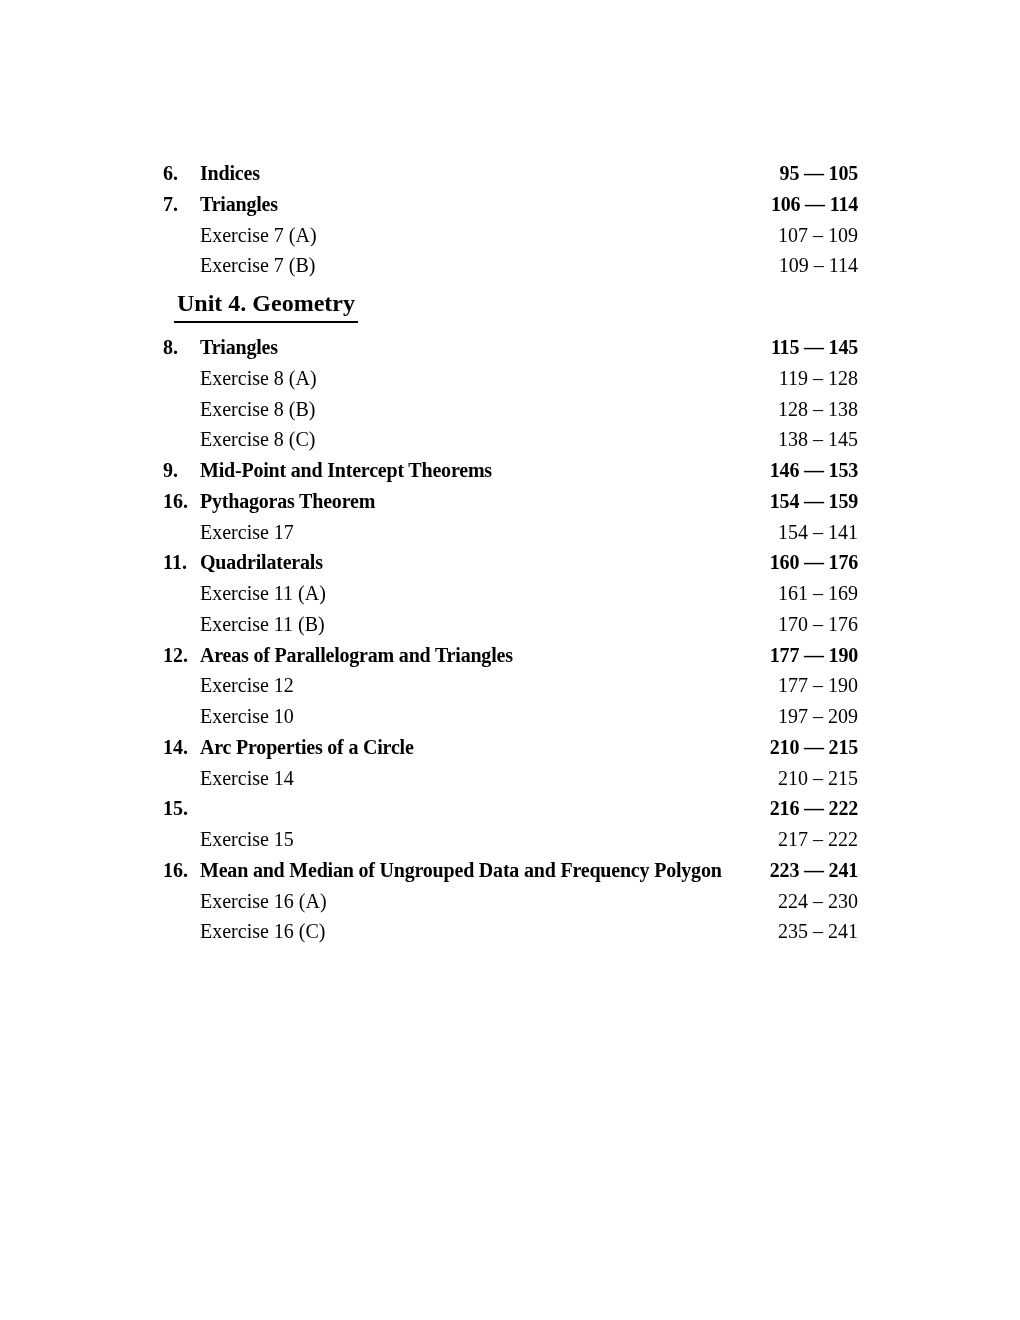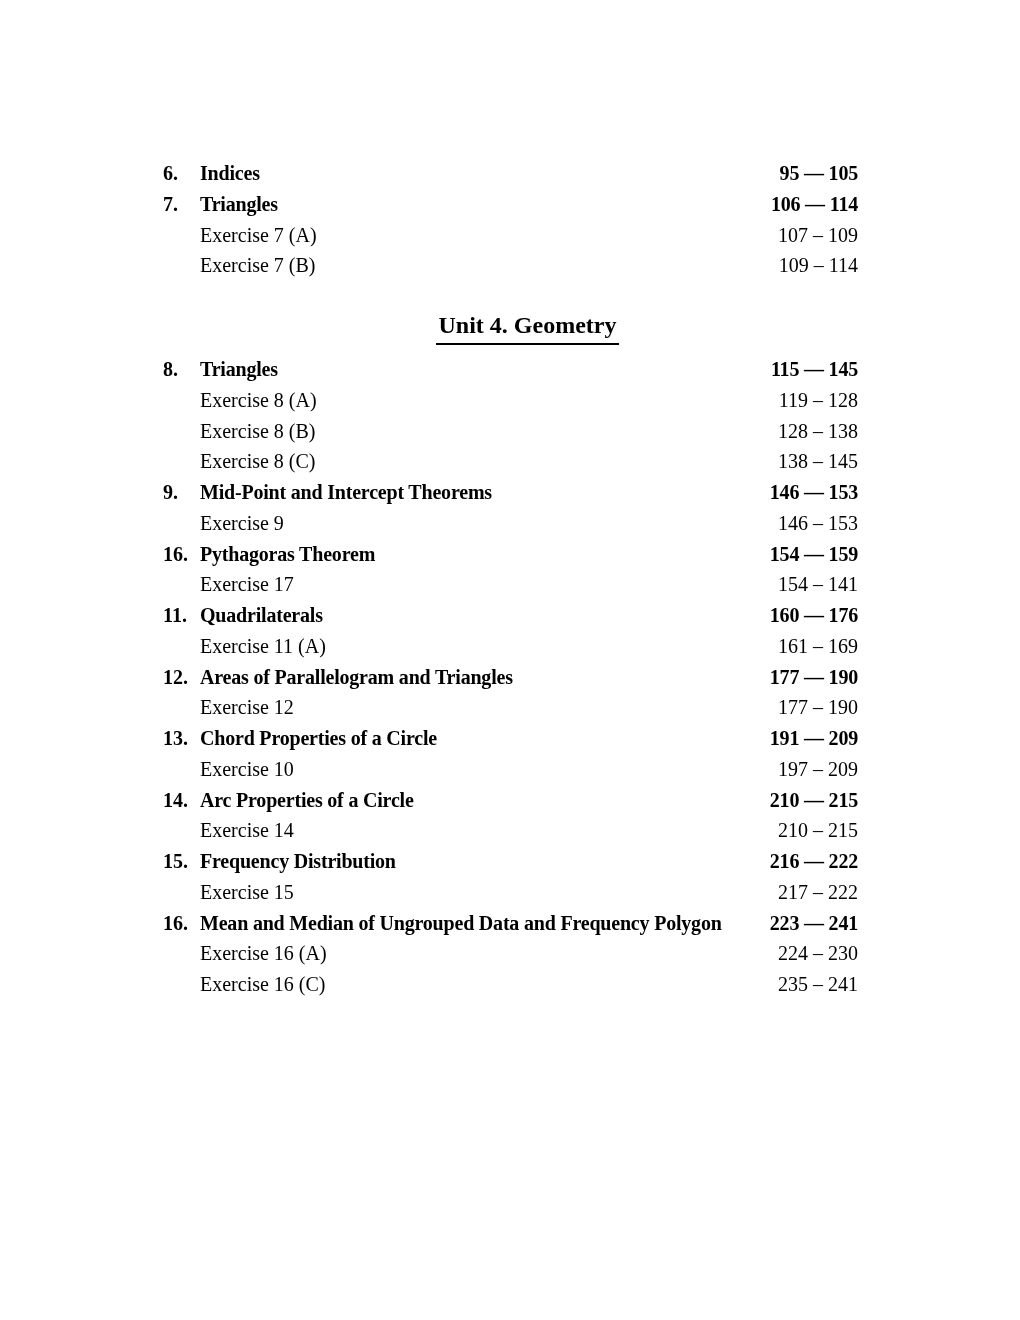--- a/index.html
+++ b/index.html
@@ -37,25 +37,25 @@
     flex: 0 0 auto;
     margin-left: auto;
     padding-left: 12px;
   }
   .row.chapter .title,
   .row.chapter .pages {
     font-weight: bold;
     letter-spacing: -0.2px;
   }
   .unit-heading-row {
-    text-align: center;
+    text-align: left;
     line-height: 34px;
-    margin: 27px 0 9px;
+    margin: 5px 0 9px;
     position: relative;
-    left: 17px;
+    left: 11px;
   }
   .unit-heading {
     display: inline-block;
     font-size: 24px;
     font-weight: bold;
     border-bottom: 2.5px solid #000000;
     padding: 0 3px 1px 3px;
   }
 </style>
 </head>
@@ -107,80 +107,74 @@
     <div class="row exercise">
       <span class="num"></span>
       <span class="title">Exercise 8 (C)</span>
       <span class="pages">138 – 145</span>
     </div>
     <div class="row chapter">
       <span class="num">9.</span>
       <span class="title">Mid-Point and Intercept Theorems</span>
       <span class="pages">146 — 153</span>
     </div>
-    <div class="row exercise">
-      <span class="num"></span>
-      <span class="title">Exercise 9</span>
-      <span class="pages">146 – 153</span>
-    </div>
     <div class="row chapter">
       <span class="num">16.</span>
       <span class="title">Pythagoras Theorem</span>
       <span class="pages">154 — 159</span>
     </div>
     <div class="row exercise">
       <span class="num"></span>
       <span class="title">Exercise 17</span>
       <span class="pages">154 – 141</span>
     </div>
     <div class="row chapter">
       <span class="num">11.</span>
       <span class="title">Quadrilaterals</span>
       <span class="pages">160 — 176</span>
     </div>
     <div class="row exercise">
       <span class="num"></span>
       <span class="title">Exercise 11 (A)</span>
       <span class="pages">161 – 169</span>
     </div>
+    <div class="row exercise">
+      <span class="num"></span>
+      <span class="title">Exercise 11 (B)</span>
+      <span class="pages">170 – 176</span>
+    </div>
     <div class="row chapter">
       <span class="num">12.</span>
       <span class="title">Areas of Parallelogram and Triangles</span>
       <span class="pages">177 — 190</span>
     </div>
     <div class="row exercise">
       <span class="num"></span>
       <span class="title">Exercise 12</span>
       <span class="pages">177 – 190</span>
-    </div>
-    <div class="row chapter">
-      <span class="num">13.</span>
-      <span class="title">Chord Properties of a Circle</span>
-      <span class="pages">191 — 209</span>
     </div>
     <div class="row exercise">
       <span class="num"></span>
       <span class="title">Exercise 10</span>
       <span class="pages">197 – 209</span>
     </div>
     <div class="row chapter">
       <span class="num">14.</span>
       <span class="title">Arc Properties of a Circle</span>
       <span class="pages">210 — 215</span>
     </div>
     <div class="row exercise">
       <span class="num"></span>
       <span class="title">Exercise 14</span>
       <span class="pages">210 – 215</span>
     </div>
 
 
     <div class="row chapter">
       <span class="num">15.</span>
-      <span class="title">Frequency Distribution</span>
       <span class="pages">216 — 222</span>
     </div>
     <div class="row exercise">
       <span class="num"></span>
       <span class="title">Exercise 15</span>
       <span class="pages">217 – 222</span>
     </div>
     <div class="row chapter">
       <span class="num">16.</span>
       <span class="title">Mean and Median of Ungrouped Data and Frequency Polygon</span>

